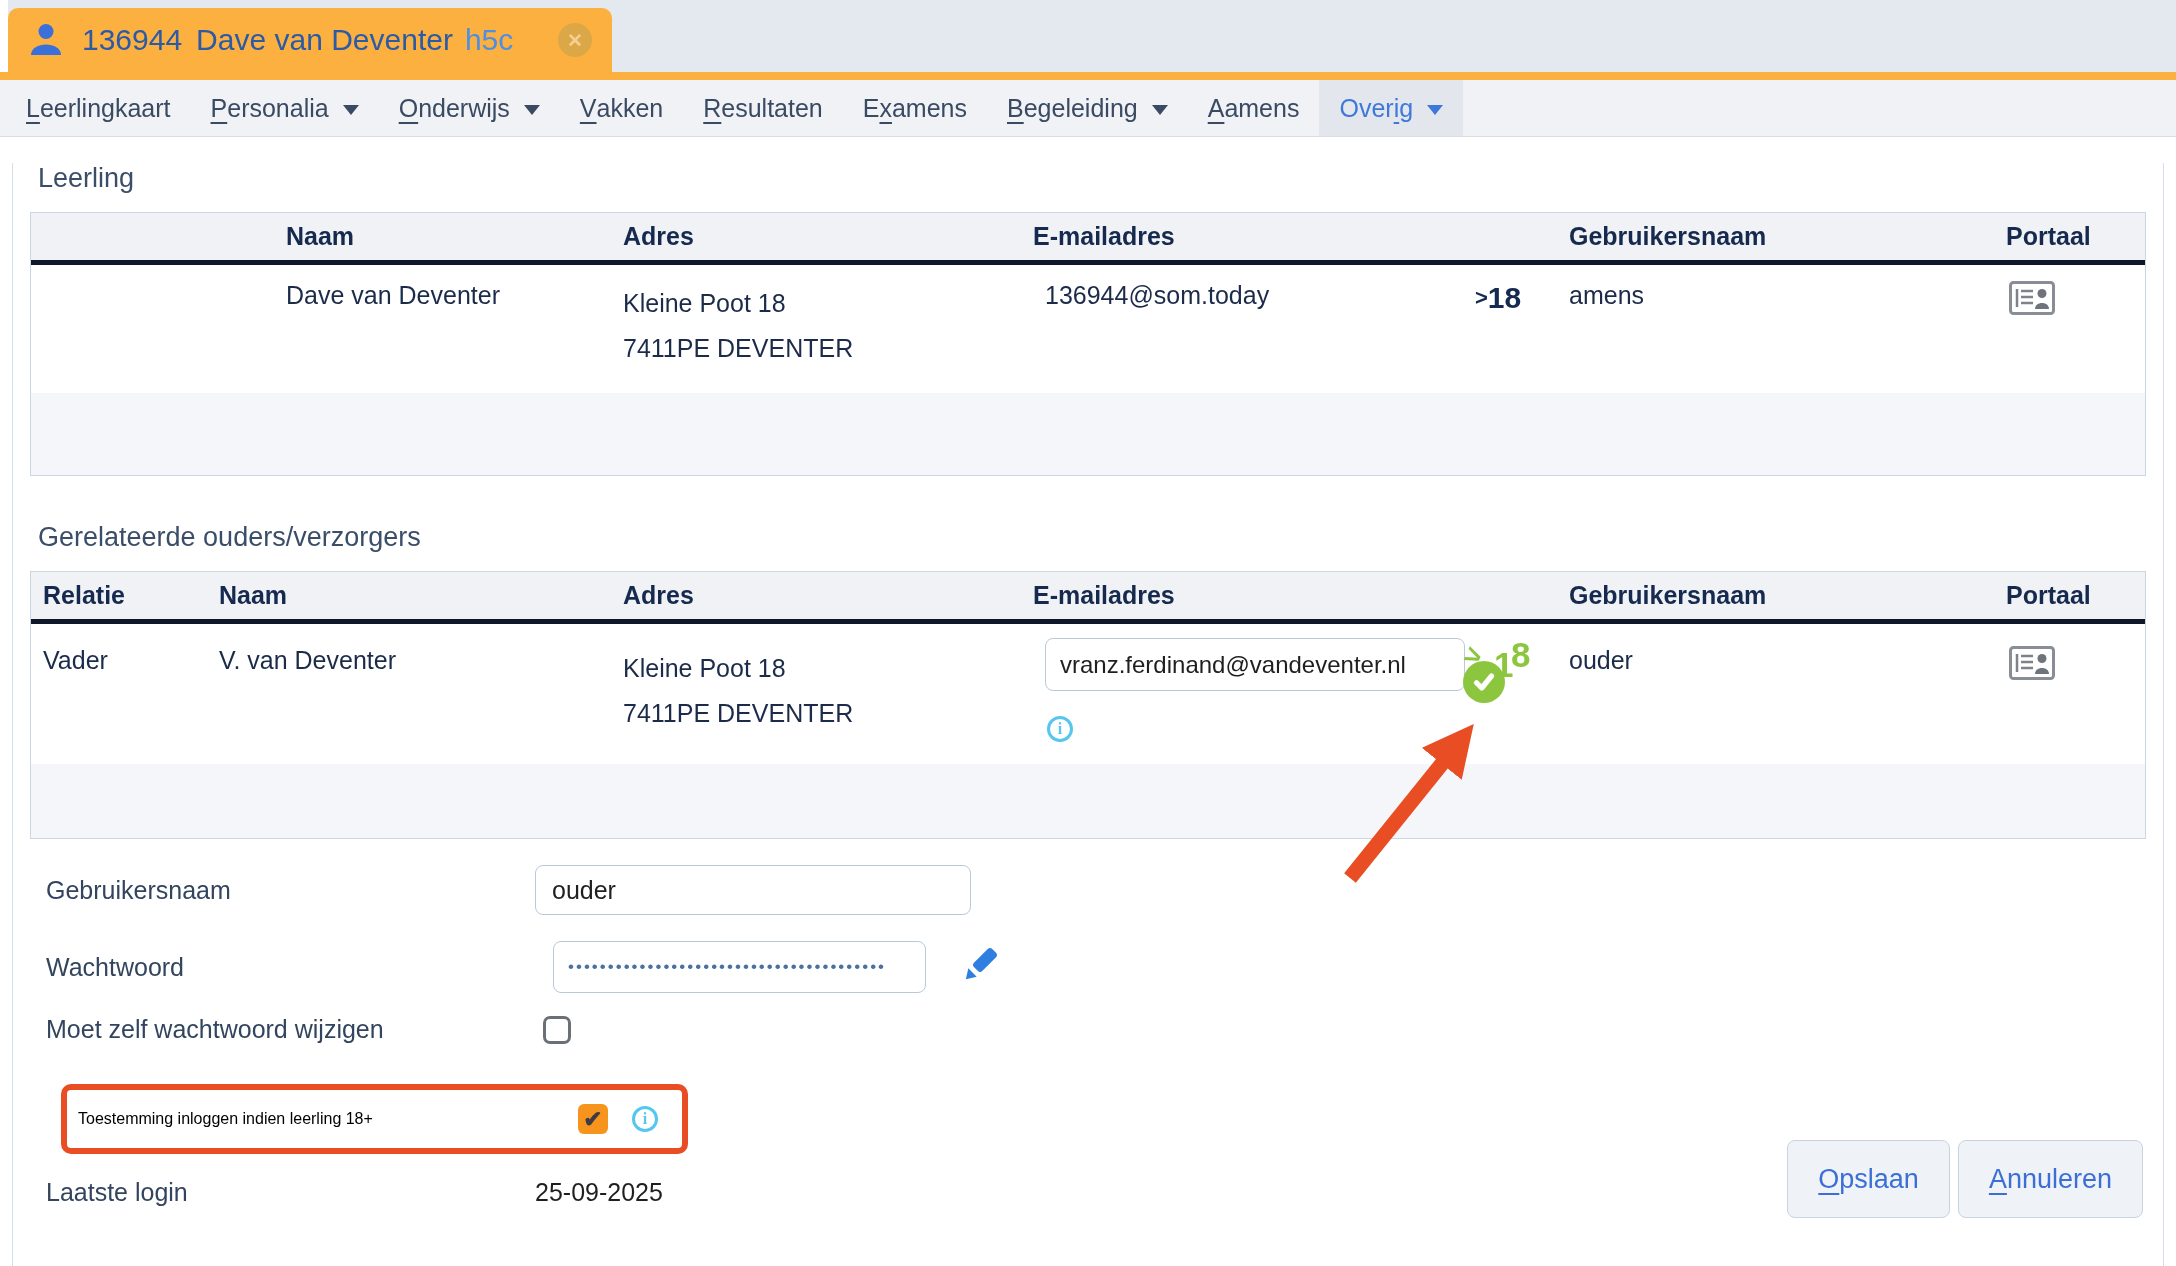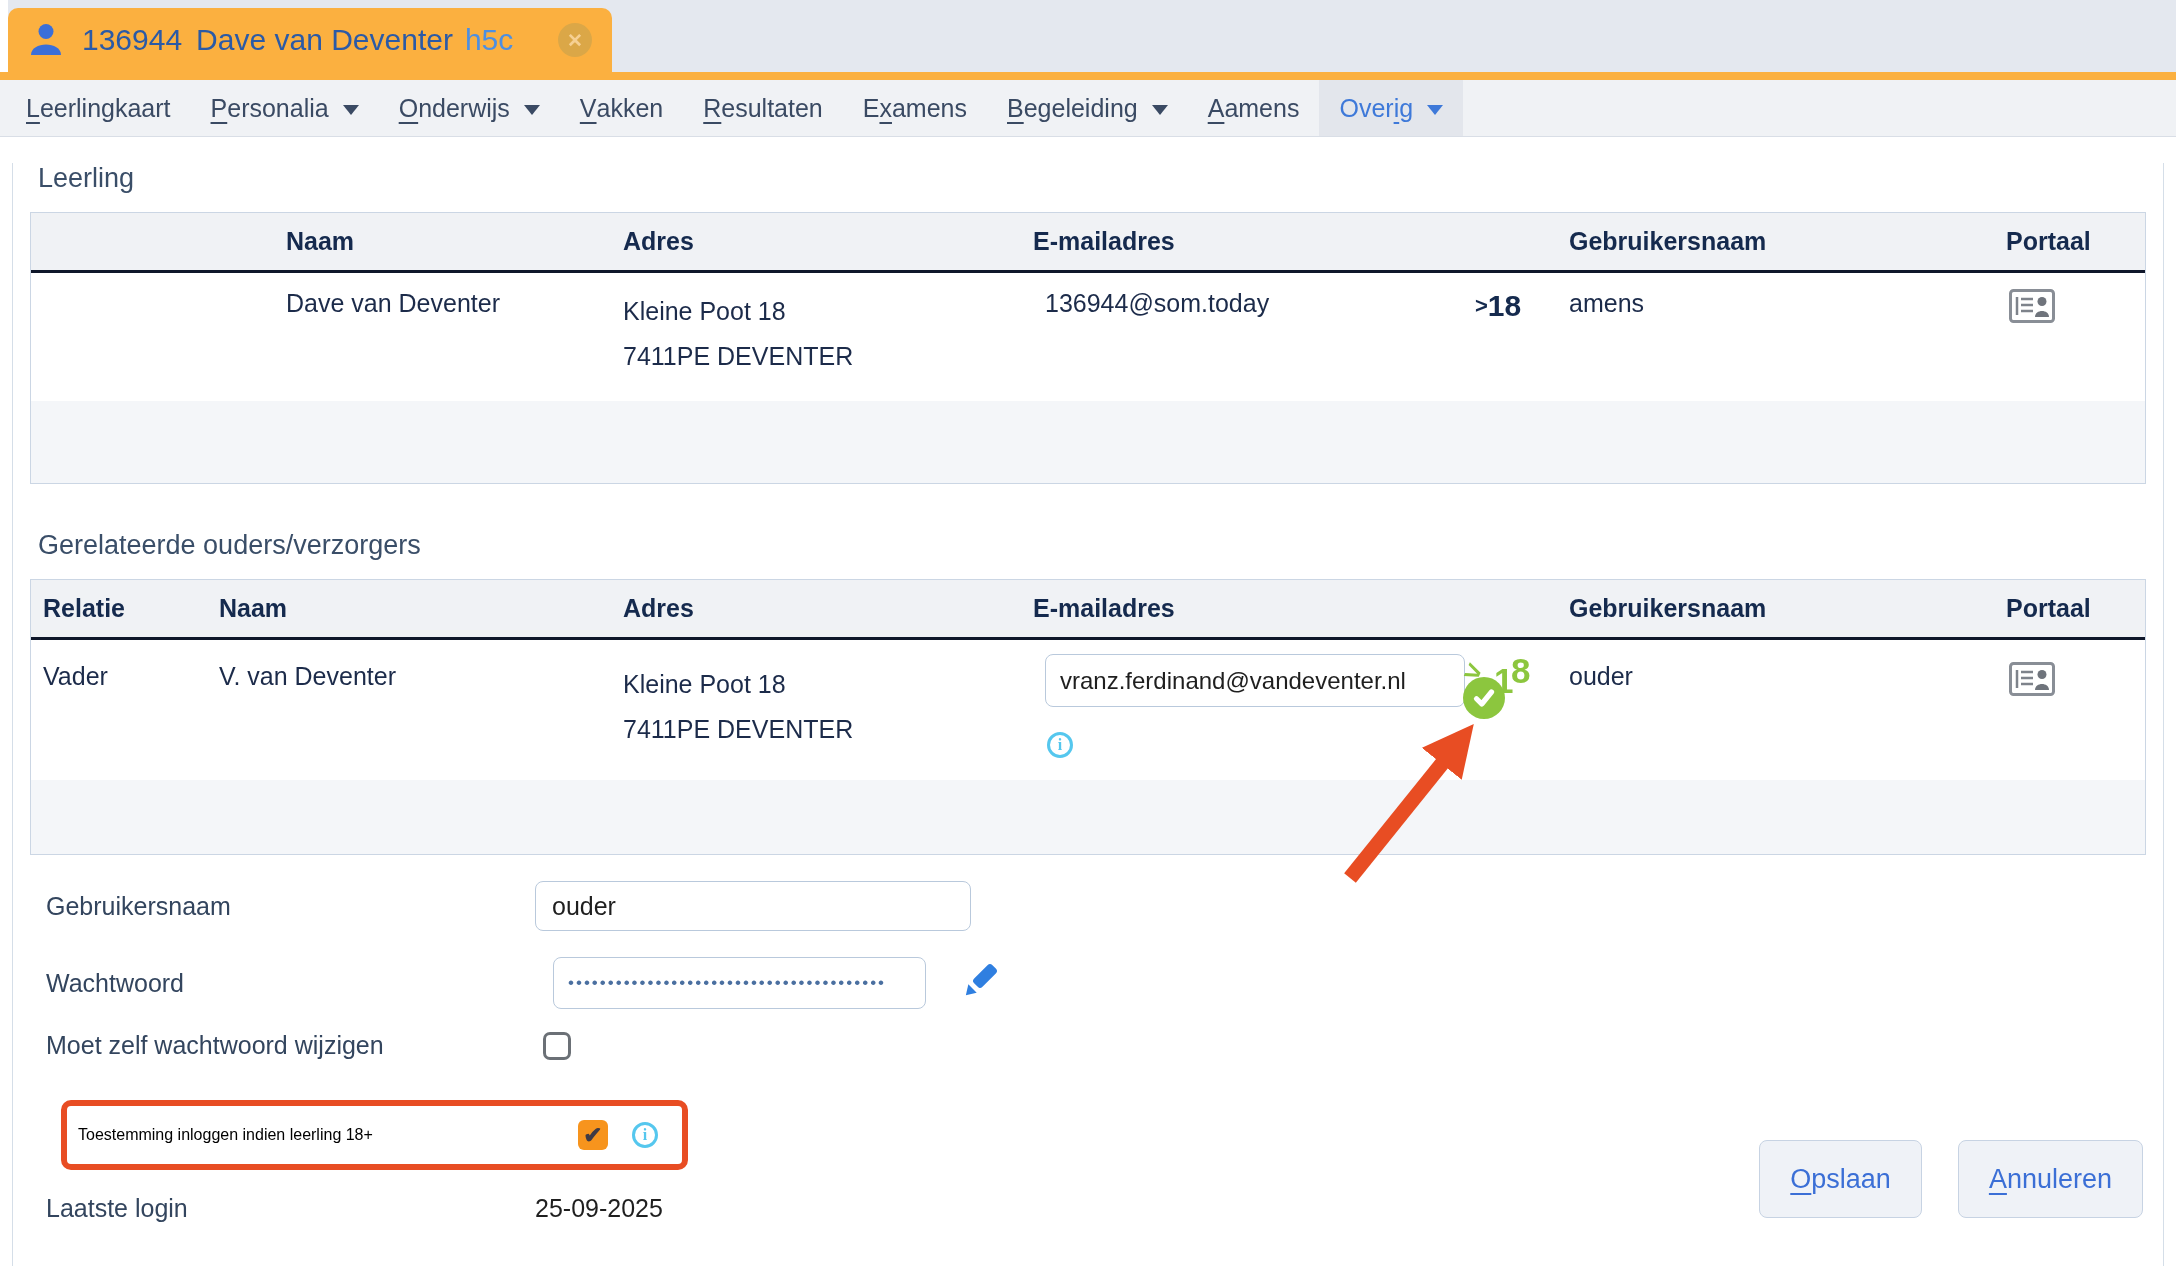--- a/index.html
+++ b/index.html
@@ -30,21 +30,21 @@
   .panel { margin:0 12px; height:1115px; background:#fff; border:1px solid #D5DEE8; border-top:none; position:relative; }
 
   h2.section-title { font-size:27px; font-weight:400; color:#3A4E68; margin:26px 0 18px 25px; }
   h2.section-title.second { margin-top:46px; }
 
   
   .tbl { margin:0 17px; border:1px solid #CBD6E4; }
   .thead, .trow { display:grid; }
   .t1 .thead, .t1 .trow { grid-template-columns:255px 337px 410px 448px 88px 437px 1fr; }
   .t2 .thead, .t2 .trow { grid-template-columns:188px 404px 410px 448px 88px 437px 1fr; }
-  .thead { background:#F0F2F5; height:60px; align-items:center; border-bottom:3px solid #0f172a; }
+  .thead { background:#F0F2F5; height:52px; align-items:center; border-bottom:5px solid #0f172a; }
   .thead .c { font-size:25px; font-weight:bold; color:#152A4E; }
   .thead .c.first { padding-left:12px; }
   .trow { background:#fff; }
   .t1 .trow { min-height:128px; }
   .t2 .trow { min-height:140px; }
   .trow .c { font-size:25px; color:#1C2B4A; padding-top:16px; }
   .t2 .trow .c { padding-top:22px; }
   .trow .c.first { padding-left:12px; }
   .addr div { line-height:45px; }
   .cell-dark { color:#1F1F1F; }
@@ -93,21 +93,21 @@
                    padding:14px 24px 14px 11px; }
   .highlight-box .flabel { width:500px; }
   .cb-checked { width:30px; height:30px; background:#F7941D; border-radius:6px; display:flex; align-items:center;
                 justify-content:center; cursor:pointer; flex:none; }
   .cb-checked::after { content:"✔"; color:#3F3A45; font-size:23px; font-weight:bold; }
   .highlight-box .info-icon { margin-left:24px; }
   .row-last { margin-top:24px; }
   .row-last .fvalue { font-size:25px; color:#1F1F1F; }
 
   
-  .btn-group { position:absolute; right:20px; bottom:59px; display:flex; gap:36px; }
+  .btn-group { position:absolute; right:20px; bottom:59px; display:flex; gap:8px; }
   .btn { min-width:140px; height:78px; background:#EFF2F7; border:1px solid #C7D3E3; border-radius:8px;
          font-size:27px; color:#3B6FD6; cursor:pointer; padding:0 30px; font-family:"Liberation Sans",sans-serif; }
   .btn .key { text-decoration:underline; text-underline-offset:5px; }
 
   
   .arrow-svg { position:absolute; left:1300px; top:540px; z-index:5; pointer-events:none; }
 </style>
 </head>
 <body>
 

